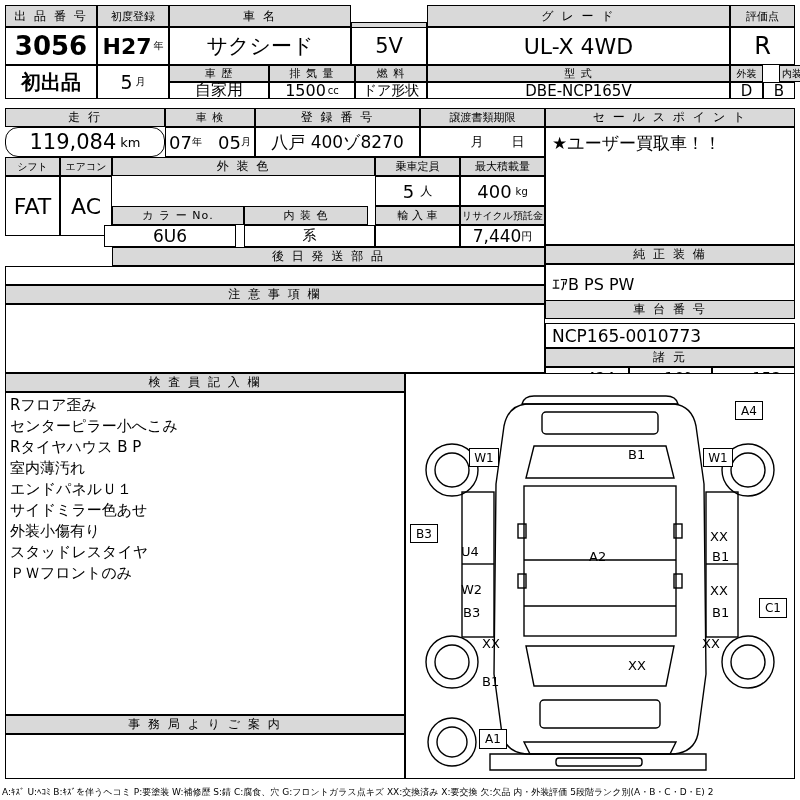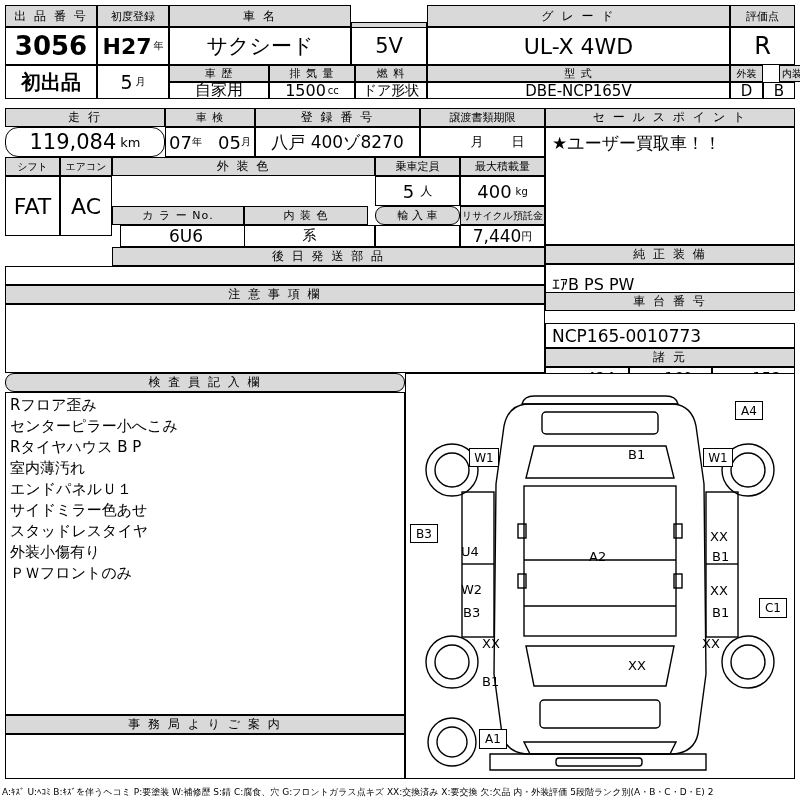--- a/index.html
+++ b/index.html
@@ -215,28 +215,28 @@
     <span style="font-size:18px;">400</span>
     <span style="font-size:10px;margin-left:4px;">kg</span>
   </div>
 
   <div class="box hdr" style="left:112px;top:206px;width:132px;height:19px;font-size:11px;letter-spacing:1px;">
       <span>カ ラ ー No.</span>
     </div>
   <div class="box hdr" style="left:244px;top:206px;width:124px;height:19px;font-size:11px;letter-spacing:1px;">
       <span>内 装 色</span>
     </div>
-  <div class="box cell" style="left:120px;top:225px;width:132px;height:22px;font-size:17px;justify-content:center;">
+  <div class="box cell" style="left:104px;top:225px;width:132px;height:22px;font-size:17px;justify-content:center;">
       <span>6U6</span>
     </div>
   <div class="box cell" style="left:244px;top:225px;width:131px;height:22px;font-size:14px;">
       <span>系</span>
     </div>
 
-  <div class="box hdr" style="left:375px;top:206px;width:85px;height:19px;font-size:11px;letter-spacing:0;border-radius:9px;">
+  <div class="box hdr" style="left:375px;top:206px;width:85px;height:19px;font-size:11px;letter-spacing:0;">
       <span>輸 入 車</span>
     </div>
   <div class="box hdr" style="left:460px;top:206px;width:85px;height:19px;font-size:10px;letter-spacing:0;">
       <span>リサイクル預託金</span>
     </div>
   <div class="box cell" style="left:375px;top:225px;width:85px;height:22px;"></div>
   <div class="box cell" style="left:460px;top:225px;width:85px;height:22px;">
     <span style="font-size:17px;">7,440</span>
     <span style="font-size:11px;">円</span>
   </div>
@@ -244,33 +244,33 @@
   <div class="box hdr" style="left:112px;top:247px;width:433px;height:19px;">
       <span>後 日 発 送 部 品</span>
     </div>
   <div class="box" style="left:5px;top:266px;width:540px;height:19px;"></div>
 
   <div class="box hdr" style="left:5px;top:285px;width:540px;height:19px;">
       <span>注 意 事 項 欄</span>
     </div>
   <div class="box" style="left:5px;top:304px;width:540px;height:69px;"></div>
 
-  <div class="box hdr" style="left:5px;top:373px;width:400px;height:19px;border-radius:9px;">
+  <div class="box hdr" style="left:5px;top:373px;width:400px;height:19px;">
       <span>検 査 員 記 入 欄</span>
     </div>
   <div class="box" style="left:5px;top:392px;width:400px;height:323px;">
     <div class="notes" id="notes-list">
         <div>Rフロア歪み</div>
         <div>センターピラー小へこみ</div>
         <div>Rタイヤハウス B P</div>
         <div>室内薄汚れ</div>
         <div>エンドパネルＵ１</div>
         <div>サイドミラー色あせ</div>
+        <div>外装小傷有り</div>
         <div>スタッドレスタイヤ</div>
-        <div>外装小傷有り</div>
         <div>ＰＷフロントのみ</div>
       </div>
   </div>
 
   <div class="box hdr" style="left:5px;top:715px;width:400px;height:19px;">
       <span>事 務 局 よ り ご 案 内</span>
     </div>
   <div class="box" style="left:5px;top:734px;width:400px;height:45px;"></div>
 
   <div class="box hdr" style="left:545px;top:108px;width:250px;height:19px;">
@@ -280,21 +280,21 @@
       <span>★ユーザー買取車！！</span>
     </div>
 
   <div class="box hdr" style="left:545px;top:245px;width:250px;height:19px;">
       <span>純 正 装 備</span>
     </div>
   <div class="box cell left" style="left:545px;top:264px;width:250px;height:40px;font-size:16px;">
       <span>ｴｱB PS PW</span>
     </div>
 
-  <div class="box hdr" style="left:545px;top:292px;width:250px;height:19px;">
+  <div class="box hdr" style="left:545px;top:300px;width:250px;height:19px;">
       <span>車 台 番 号</span>
     </div>
   <div class="box cell left" style="left:545px;top:323px;width:250px;height:25px;font-size:17px;">
       <span>NCP165-0010773</span>
     </div>
 
   <div class="box hdr" style="left:545px;top:348px;width:250px;height:19px;">
       <span>諸 元</span>
     </div>
   <div class="box cell" style="left:545px;top:367px;width:84px;height:24px;">

